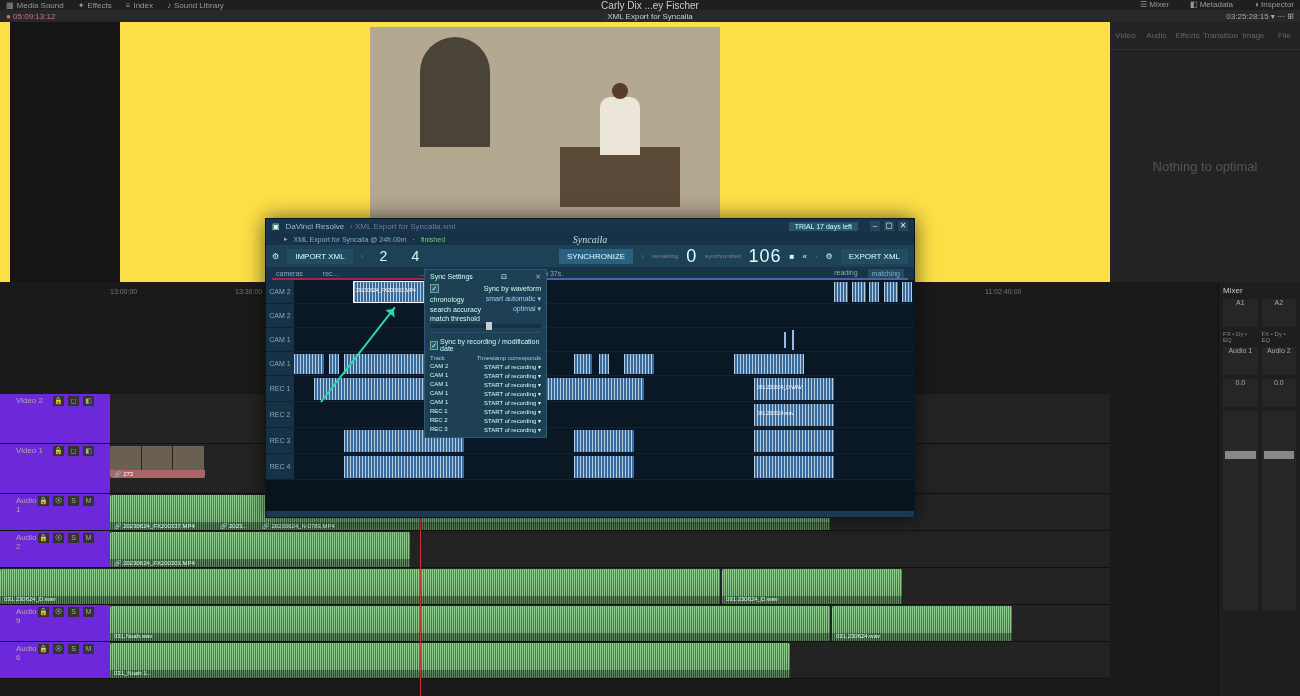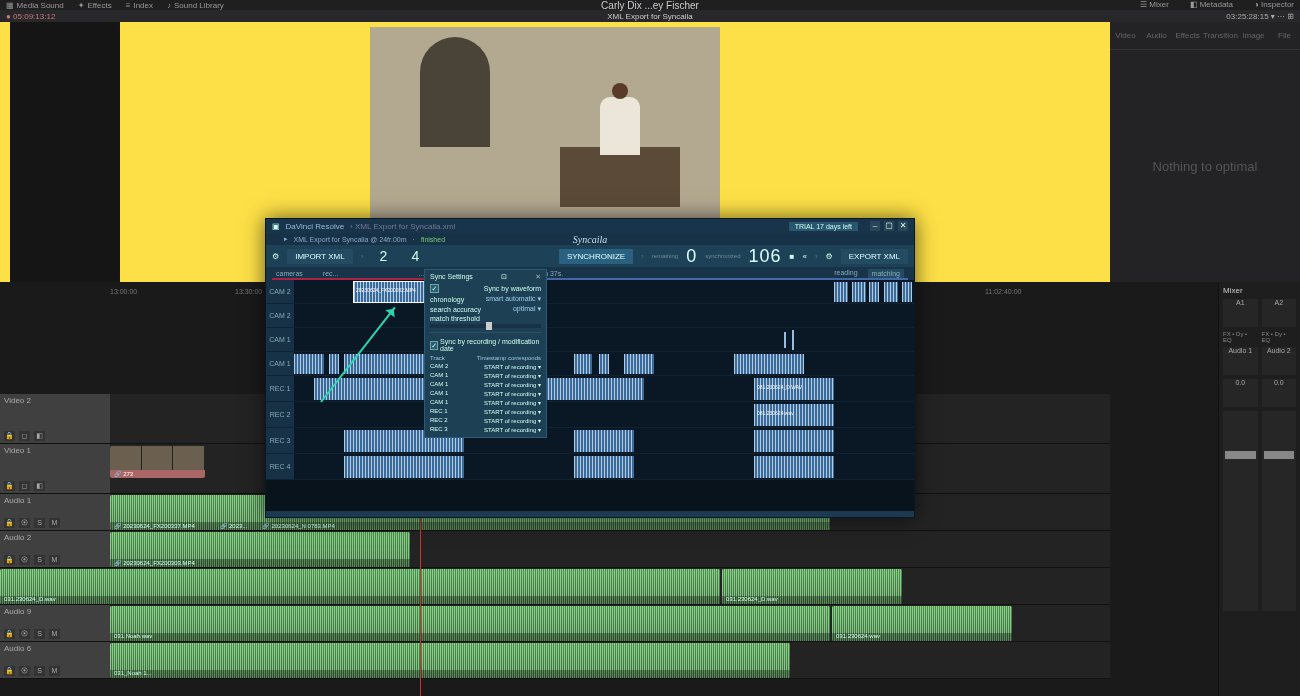--- a/index.html
+++ b/index.html
@@ -24,21 +24,21 @@
   .insp-empty { flex:1; display:flex; align-items:center; justify-content:center; color:#555; font-size:13px; }
   .transport { position:absolute; left:50%; bottom:6px; transform:translateX(-50%); display:flex; gap:10px; }
   .tbtn { width:14px; height:12px; background:#333; }
   .tc-big { position:absolute; left:20px; top:288px; font-size:15px; color:#ddd; }
   .timeline { position:absolute; left:0; top:282px; right:190px; bottom:0; background:#1a1a1a; }
   .tl-ruler { position:absolute; left:110px; right:0; top:6px; height:12px; display:flex; font-size:7px; color:#777; }
   .tl-ruler span { flex:1; }
   .tracks { position:absolute; left:0; top:112px; right:0; bottom:0; }
   .track { display:flex; height:36px; border-bottom:1px solid #111; }
   .track.audio { height:37px; }
-  .thead { width:110px; background:#404040; padding:2px 4px; font-size:8px; display:flex; flex-direction:column; justify-content:space-between; }
+  .thead { width:110px; background:#6d28d9; padding:2px 16px; font-size:8px; display:flex; flex-direction:row; justify-content:space-between; }
   .thead .icons { display:flex; gap:4px; }
   .thead .icons span { width:11px; height:10px; background:#333; display:inline-block; font-size:7px; text-align:center; line-height:10px; }
   .tbody { flex:1; background:#232323; position:relative; overflow:hidden; }
   .clip-v { position:absolute; top:2px; height:32px; border-radius:2px; overflow:hidden; }
   .clip-v .thumbs { display:flex; height:24px; }
   .clip-v .thumbs div { flex:1; background:#6b6050; border-right:1px solid #222; }
   .clip-v .label { height:8px; background:#a66; font-size:6px; color:#fff; padding-left:4px; }
   .clip-a { position:absolute; top:1px; height:35px; background:#3d7a3d; border-radius:2px; overflow:hidden; }
   .clip-a .wave { position:absolute; inset:0; background:
      repeating-linear-gradient(90deg, rgba(200,255,200,0.55) 0 1px, transparent 1px 2px),

